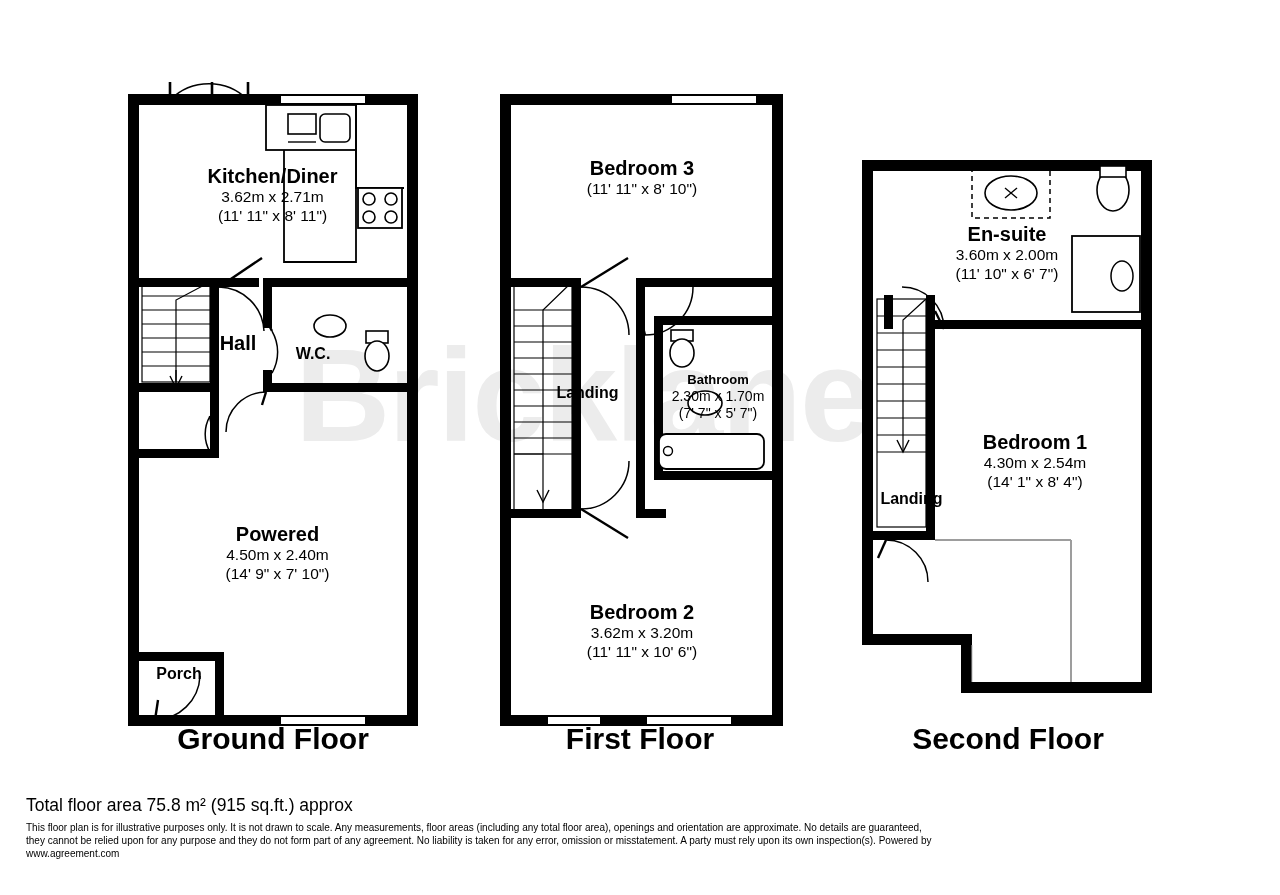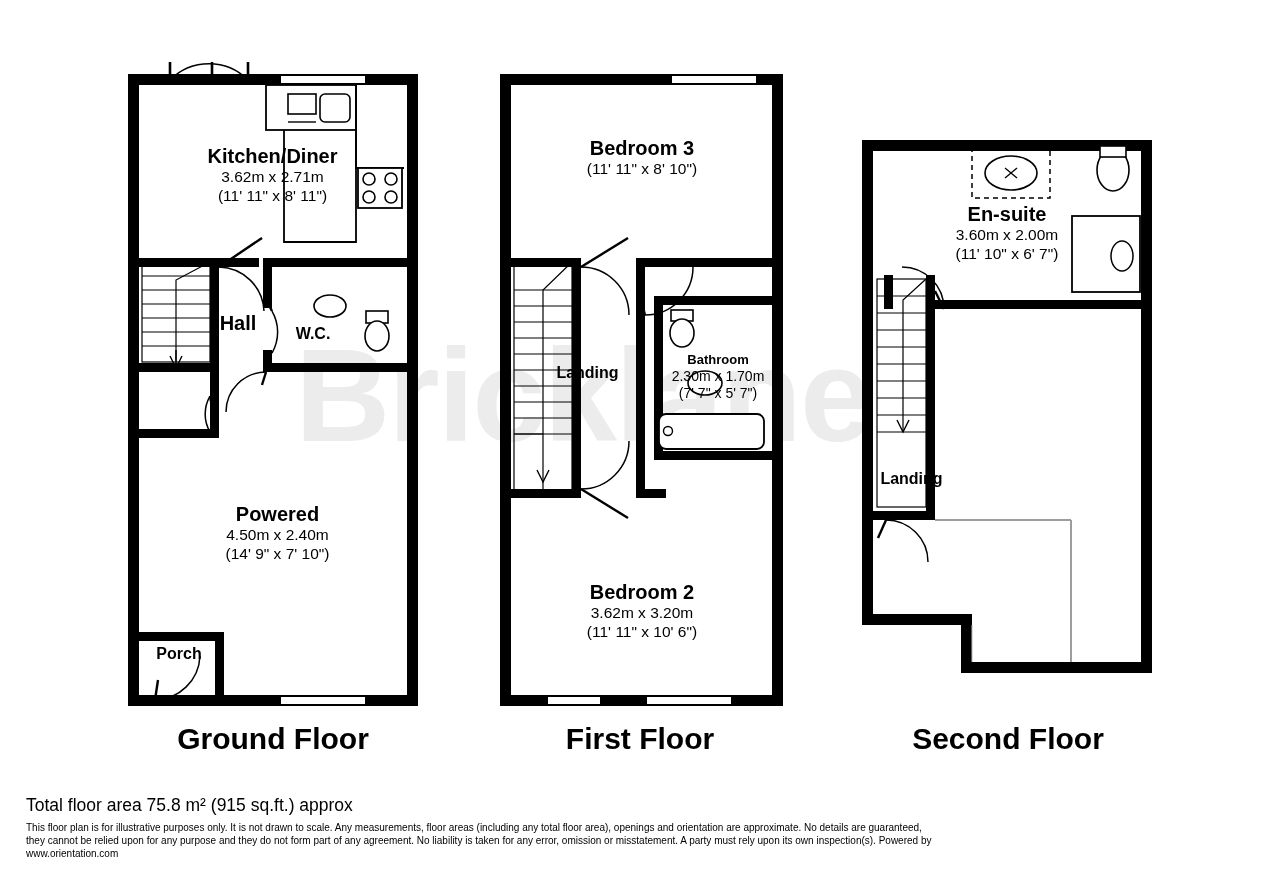--- a/index.html
+++ b/index.html
@@ -30,20 +30,21 @@
     font-weight: 700;
     color: #ececec;
     letter-spacing: -2px;
     line-height: 1;
     user-select: none;
     z-index: 0;
   }
   .floor {
     position: absolute;
     z-index: 2;
+    margin-top: 20px;
   }
   .wall {
     position: absolute;
     background: #000;
   }
   .room-label {
     position: absolute;
     text-align: center;
     line-height: 1.22;
     z-index: 4;
@@ -325,28 +326,33 @@
       <line x1="211" y1="520" x2="211" y2="662" stroke="#bbb" stroke-width="1"></line>
       <line x1="112" y1="625" x2="112" y2="662" stroke="#bbb" stroke-width="1"></line>
     </svg>
 
     <div class="room-label" style="left:32px;top:202px;width:230px;">
       <span class="room-name">En-suite</span>
       <span class="room-dim">3.60m x 2.00m</span>
       <span class="room-dim">(11' 10" x 6' 7")</span>
     </div>
 
+    <div class="room-label" style="left:60px;top:410px;width:230px;">
+      <span class="room-name">Bedroom 1</span>
+      <span class="room-dim">4.30m x 2.54m</span>
+      <span class="room-dim">(14' 1" x 8' 4")</span>
+    </div>
 
     <div class="room-label mid" style="left:4px;top:469px;width:95px;">
       <span class="room-name">Landing</span>
     </div>
   </div>
 
   <div class="floor-title" style="left:858px;top:722px;width:300px;">Second Floor</div>
 
 </div>
 
 <div class="footer">
   <div class="total-area">Total floor area 75.8 m² (915 sq.ft.) approx</div>
   <div class="disclaimer">This floor plan is for illustrative purposes only. It is not drawn to scale. Any measurements, floor areas (including any total floor area), openings and orientation are approximate. No details are guaranteed,</div>
   <div class="disclaimer">they cannot be relied upon for any purpose and they do not form part of any agreement. No liability is taken for any error, omission or misstatement. A party must rely upon its own inspection(s). Powered by</div>
-  <div class="disclaimer">www.orientation.com</div>
+  <div class="disclaimer">www.agreement.com</div>
 </div>
 
 </body></html>

